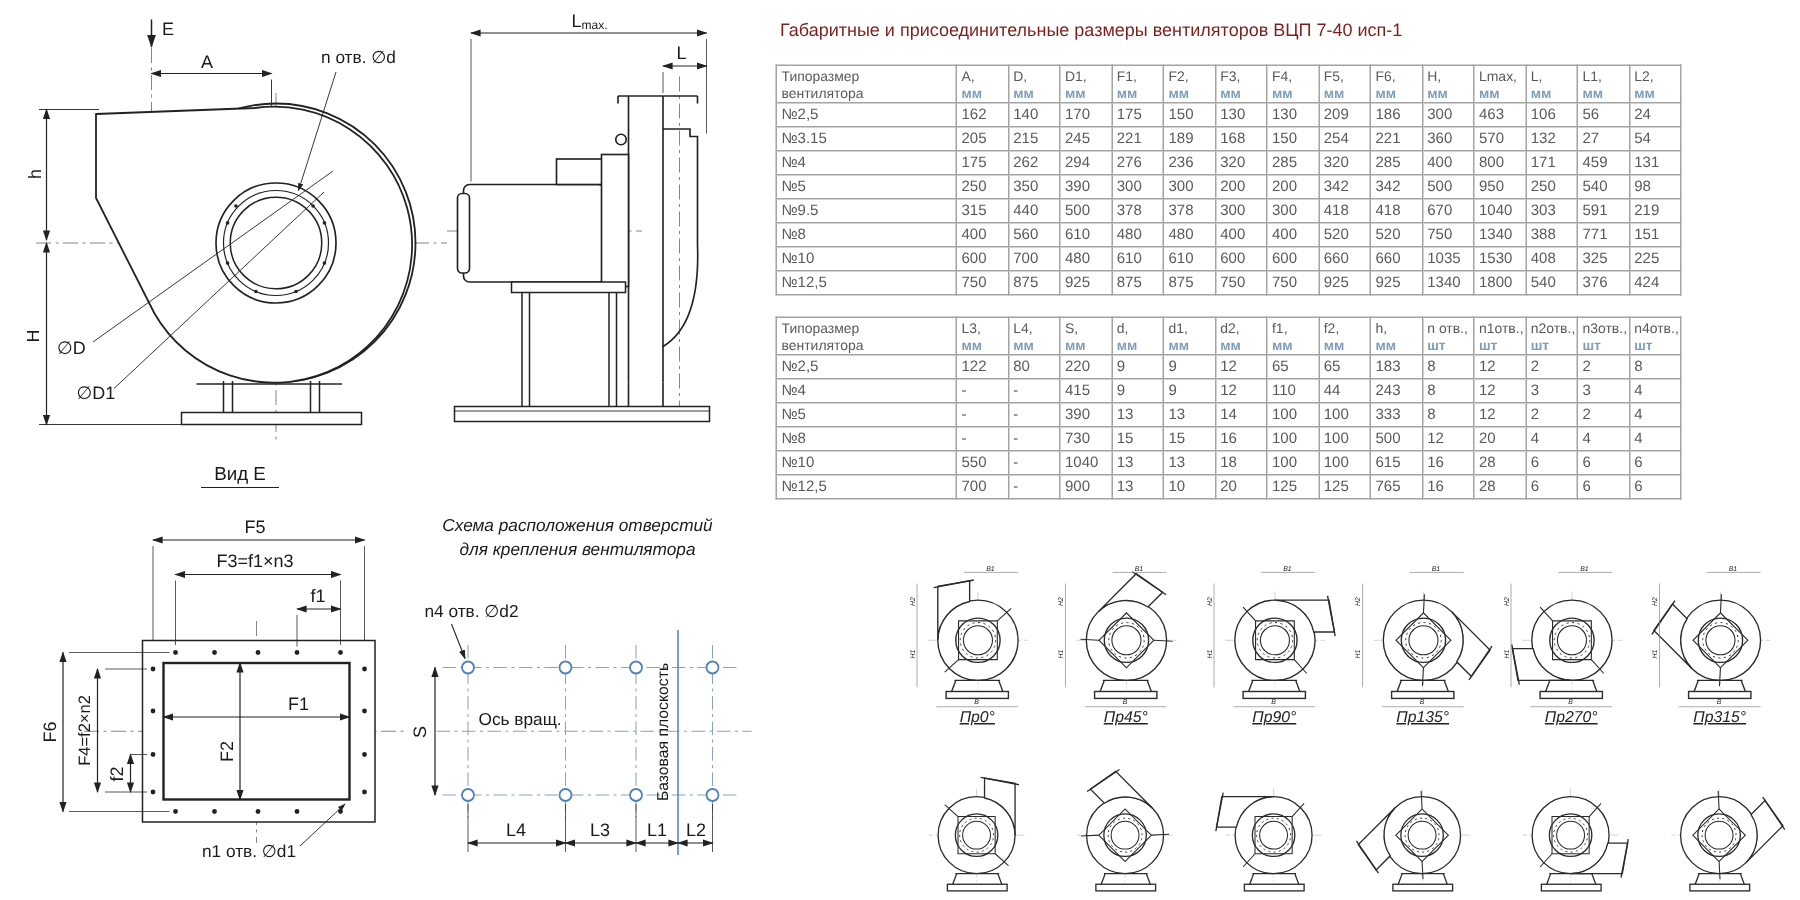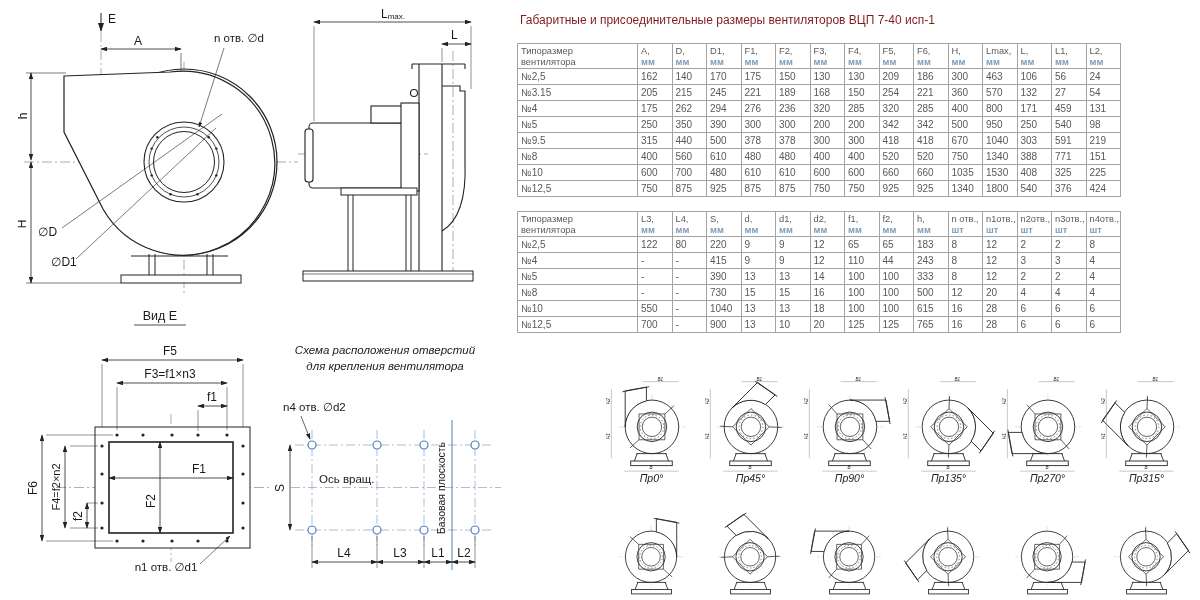--- a/index.html
+++ b/index.html
@@ -10,21 +10,21 @@
   svg text{font-family:"Liberation Sans",sans-serif;fill:#1a1a1a;}
   .page-title{font-size:12px;color:#7f1d1d;white-space:nowrap;}
   table{border-collapse:collapse;table-layout:fixed;width:604px;background:#fff;}
   th,td{border:1px solid #a3a3a3;font-weight:normal;text-align:left;
         padding:1px 3px;color:#595959;overflow:hidden;white-space:nowrap;}
   td{font-size:10px;height:13px;line-height:12px;}
   th{font-size:9.3px;line-height:10.5px;vertical-align:top;padding-top:2px;}
   th .u{color:#7f9db9;font-weight:bold;}
   .fan-row{display:flex;}
   .fan-cell{width:99px;text-align:center;}
-  .fan-label{font-size:10.5px;font-style:italic;color:#222;margin-top:-1px;}
+  .fan-label{font-size:10.5px;font-style:italic;color:#222;margin-top:-1px;text-decoration:underline;}
 </style>
 </head>
 <body>
 
 <div class="canvas">
 
   <svg class="abs" style="left:18px;top:2px" width="288" height="298" viewBox="0 0 288 298">
     <defs>
       <marker id="arr" markerWidth="9" markerHeight="6" refX="8" refY="3" orient="auto-start-reverse">
         <path d="M0,0 L9,3 L0,6 Z" fill="#222"></path>

